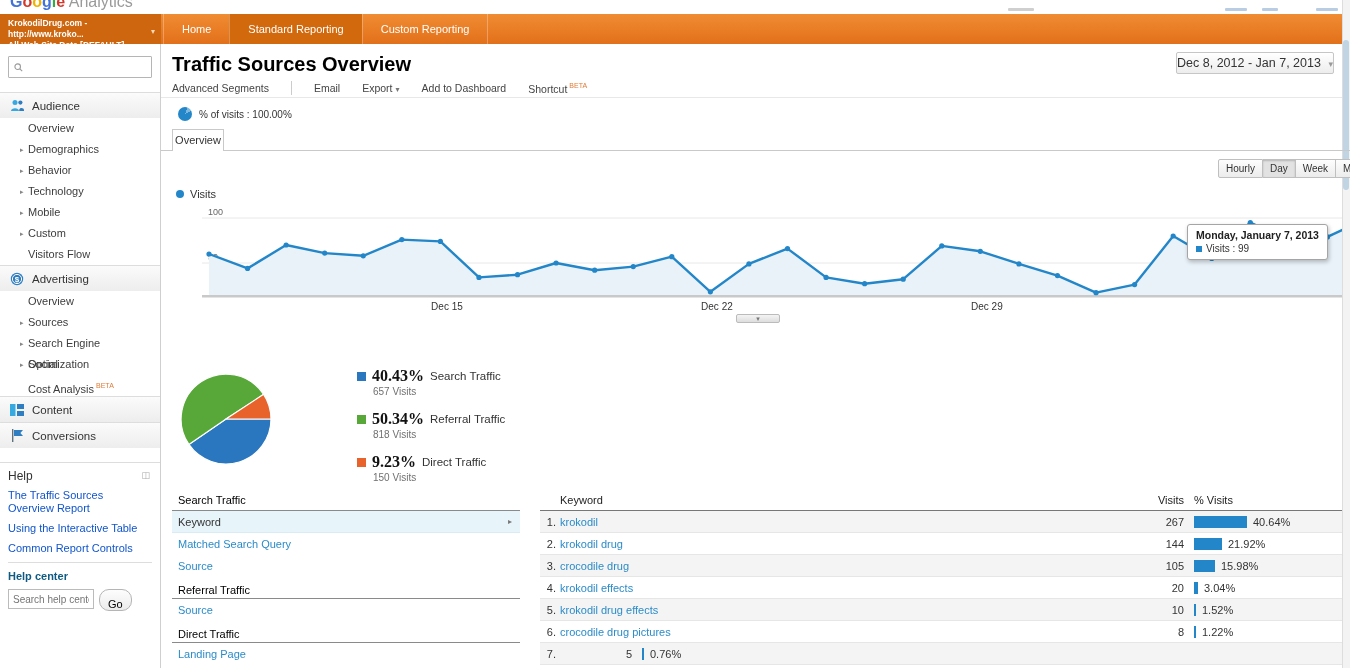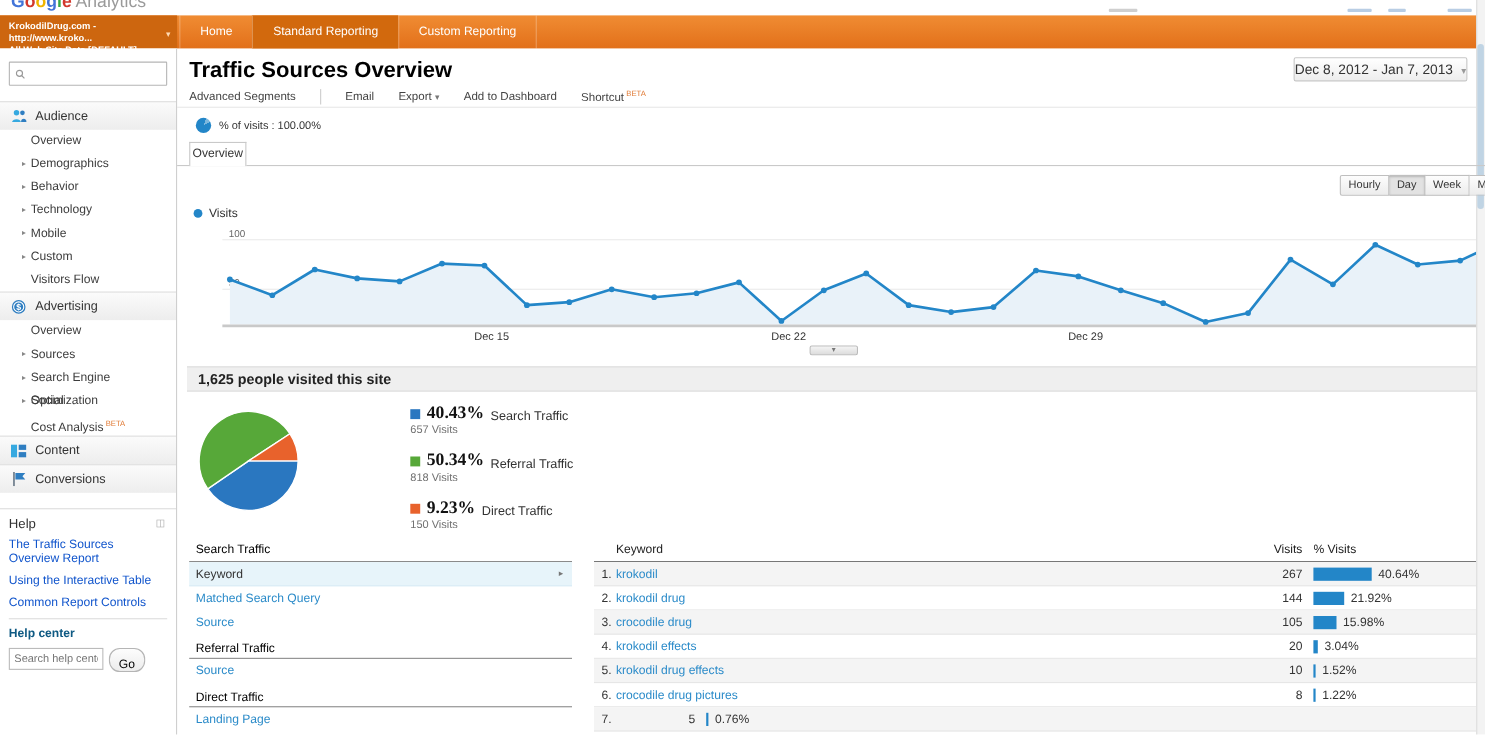--- a/index.html
+++ b/index.html
@@ -103,21 +103,21 @@
 
   
   #banner { position:absolute; left:170px; top:333px; width:1172px; height:23px; background:#efefef;
             border-top:1px solid #ddd; border-bottom:1px solid #ddd; line-height:21px; padding-left:10px;
             font-size:13px; font-weight:bold; color:#222; }
 
   
   #pie { position:absolute; left:179px; top:372px; cursor:pointer; }
   #pielegend { position:absolute; left:357px; top:367px; }
   .pl-entry { margin-bottom:13px; }
-  .pl-row1 { display:flex; align-items:flex-end; gap:6px;margin-left:16px; }
+  .pl-row1 { display:flex; align-items:center; gap:6px; }
   .pl-sq { width:9px; height:9px; align-self:center; }
   .pl-pct { font-family:"Liberation Serif","DejaVu Serif",serif; font-weight:bold; font-size:16px; color:#111; }
   .pl-lbl { font-size:11.5px; color:#333; }
   .pl-visits { margin-left:16px; font-size:10px; color:#707070; margin-top:1px; }
 
   
   #srcpanel { position:absolute; left:172px; top:491px; width:348px; }
   .grp-header { height:20px; line-height:19px; padding-left:6px; color:#000; font-size:11px; border-bottom:1px solid #8a8a8a; }
   .grp-item { height:22px; line-height:22px; padding-left:6px; font-size:11px; color:#2b8bc9; cursor:pointer; position:relative; }
   .grp-item.selected { background:#e7f4fa; color:#333; border-bottom:1px solid #d9ecf5; }
@@ -323,22 +323,28 @@
         <circle cx="1125.4333333333334" cy="34.89999999999999" r="2.6" fill="#2386c8"></circle>
         <circle cx="1164" cy="16.89999999999999" r="2.6" fill="#2386c8"></circle>
       </svg></div>
   <div id="xlabels">
       <span style="left: 251.967px;">Dec 15</span>
       <span style="left: 521.933px;">Dec 22</span>
       <span style="left: 791.9px;">Dec 29</span>
     </div>
   <div id="collapse-handle">▾</div>
 
-
-  <div id="banner">1,625 people visited this site</div>
+  <div id="tooltip">
+    <div class="tt-title">Monday, January 7, 2013</div>
+    <div class="tt-row">
+      <span class="sq"></span>
+      <span class="tt-val">Visits : 99</span>
+    </div>
+  </div>
+
 
   <div id="pie"><svg width="94" height="94">
         <path d="M47,47 L92.00,47.00 A45,45 0 0 1 9.89,72.46 Z" fill="#2a77c0" stroke="#fff" stroke-width="1.2"></path>
         <path d="M47,47 L9.89,72.46 A45,45 0 1 1 84.64,22.34 Z" fill="#57a839" stroke="#fff" stroke-width="1.2"></path>
         <path d="M47,47 L84.64,22.34 A45,45 0 0 1 92.00,47.00 Z" fill="#e8622c" stroke="#fff" stroke-width="1.2"></path>
       </svg></div>
   <div id="pielegend">
       <div class="pl-entry">
         <div class="pl-row1">
           <span class="pl-sq" style="background: rgb(42, 119, 192);"></span>

